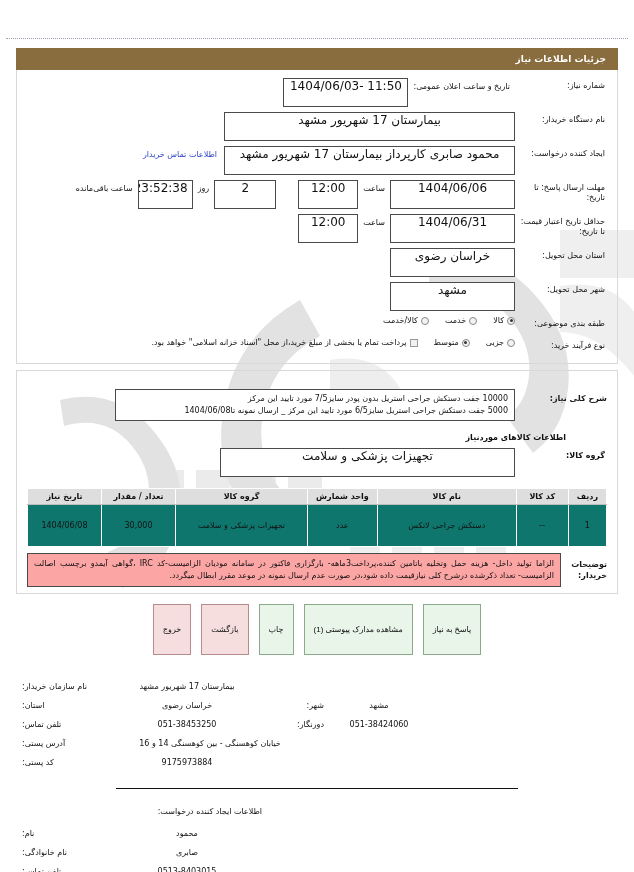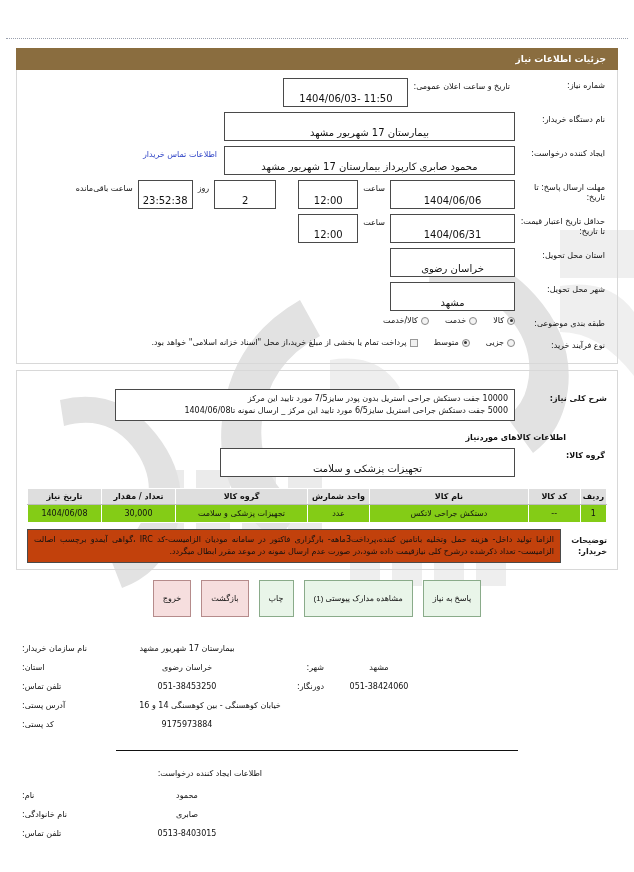--- a/index.html
+++ b/index.html
@@ -82,23 +82,23 @@
     line-height: 10px;
     padding-top: 3px;
     padding-right: 2px;
     color: #111;
   }
   .fbox {
     border: 1px solid #4a4a4a;
     background: #fff;
     height: 29px;
     line-height: 15px;
-    font-size: 10px;
+    font-size: 12px;
     text-align: center;
-    padding: 12px 4px;
+    padding: 0 4px;
     color: #111;
     overflow: hidden;
     white-space: nowrap;
   }
   .fbox.w-wide   { width: 160px; }
   .fbox.w-mid    { width: 125px; }
   .fbox.w-time   { width: 60px; }
   .fbox.w-days   { width: 62px; }
   .fbox.w-rem    { width: 55px; }
   .fbox.w-prov   { width: 125px; }
@@ -193,66 +193,66 @@
     border-collapse: collapse;
     font-size: 8px;
     direction: rtl;
   }
   table.items th {
     background: #dedede;
     border: 1px solid #ffffff;
     border-bottom: 1px solid #bdbdbd;
     font-size: 8px;
     font-weight: bold;
-    padding: 3px 2px;
+    padding: 3px 8px;
     color: #111;
     text-align: center;
     white-space: nowrap;
   }
   table.items td {
-    background: #84cc16;
+    background: #0f766e;
     border: 1px solid #ffffff;
-    padding: 4px 2px;
+    padding: 16px 2px;
     text-align: center;
     font-size: 8px;
     color: #111;
     white-space: nowrap;
   }
 
   
   .notes-row { display:flex; align-items:flex-start; margin-top:6px; }
   .notes-label {
     width: 46px; flex: 0 0 46px;
     font-size: 8px; font-weight: bold;
     text-align:right; line-height: 11px;
     padding-top: 6px;
   }
   .notes-box {
     border: 1px solid #4a4a4a;
-    background:#c2410c;
+    background:#fca5a5;
     flex: 1 1 auto;
     padding: 4px 6px;
     font-size: 8px;
     line-height: 12px;
     text-align: justify;
     color:#111;
   }
 
   
   .btnbar {
     display: flex;
     flex-direction: row;
     justify-content: center;
     align-items: center;
     gap: 10px;
     padding: 10px 0 6px 0;
   }
   .btn {
     font-size: 8px;
-    padding: 12px 9px;
+    padding: 19px 9px;
     border: 1px solid #8aab8a;
     background: #e9f5e9;
     color: #111;
     cursor: pointer;
     white-space: nowrap;
     line-height: 11px;
   }
   .btn.pink {
     background: #f6dede;
     border: 1px solid #b58b8b;

